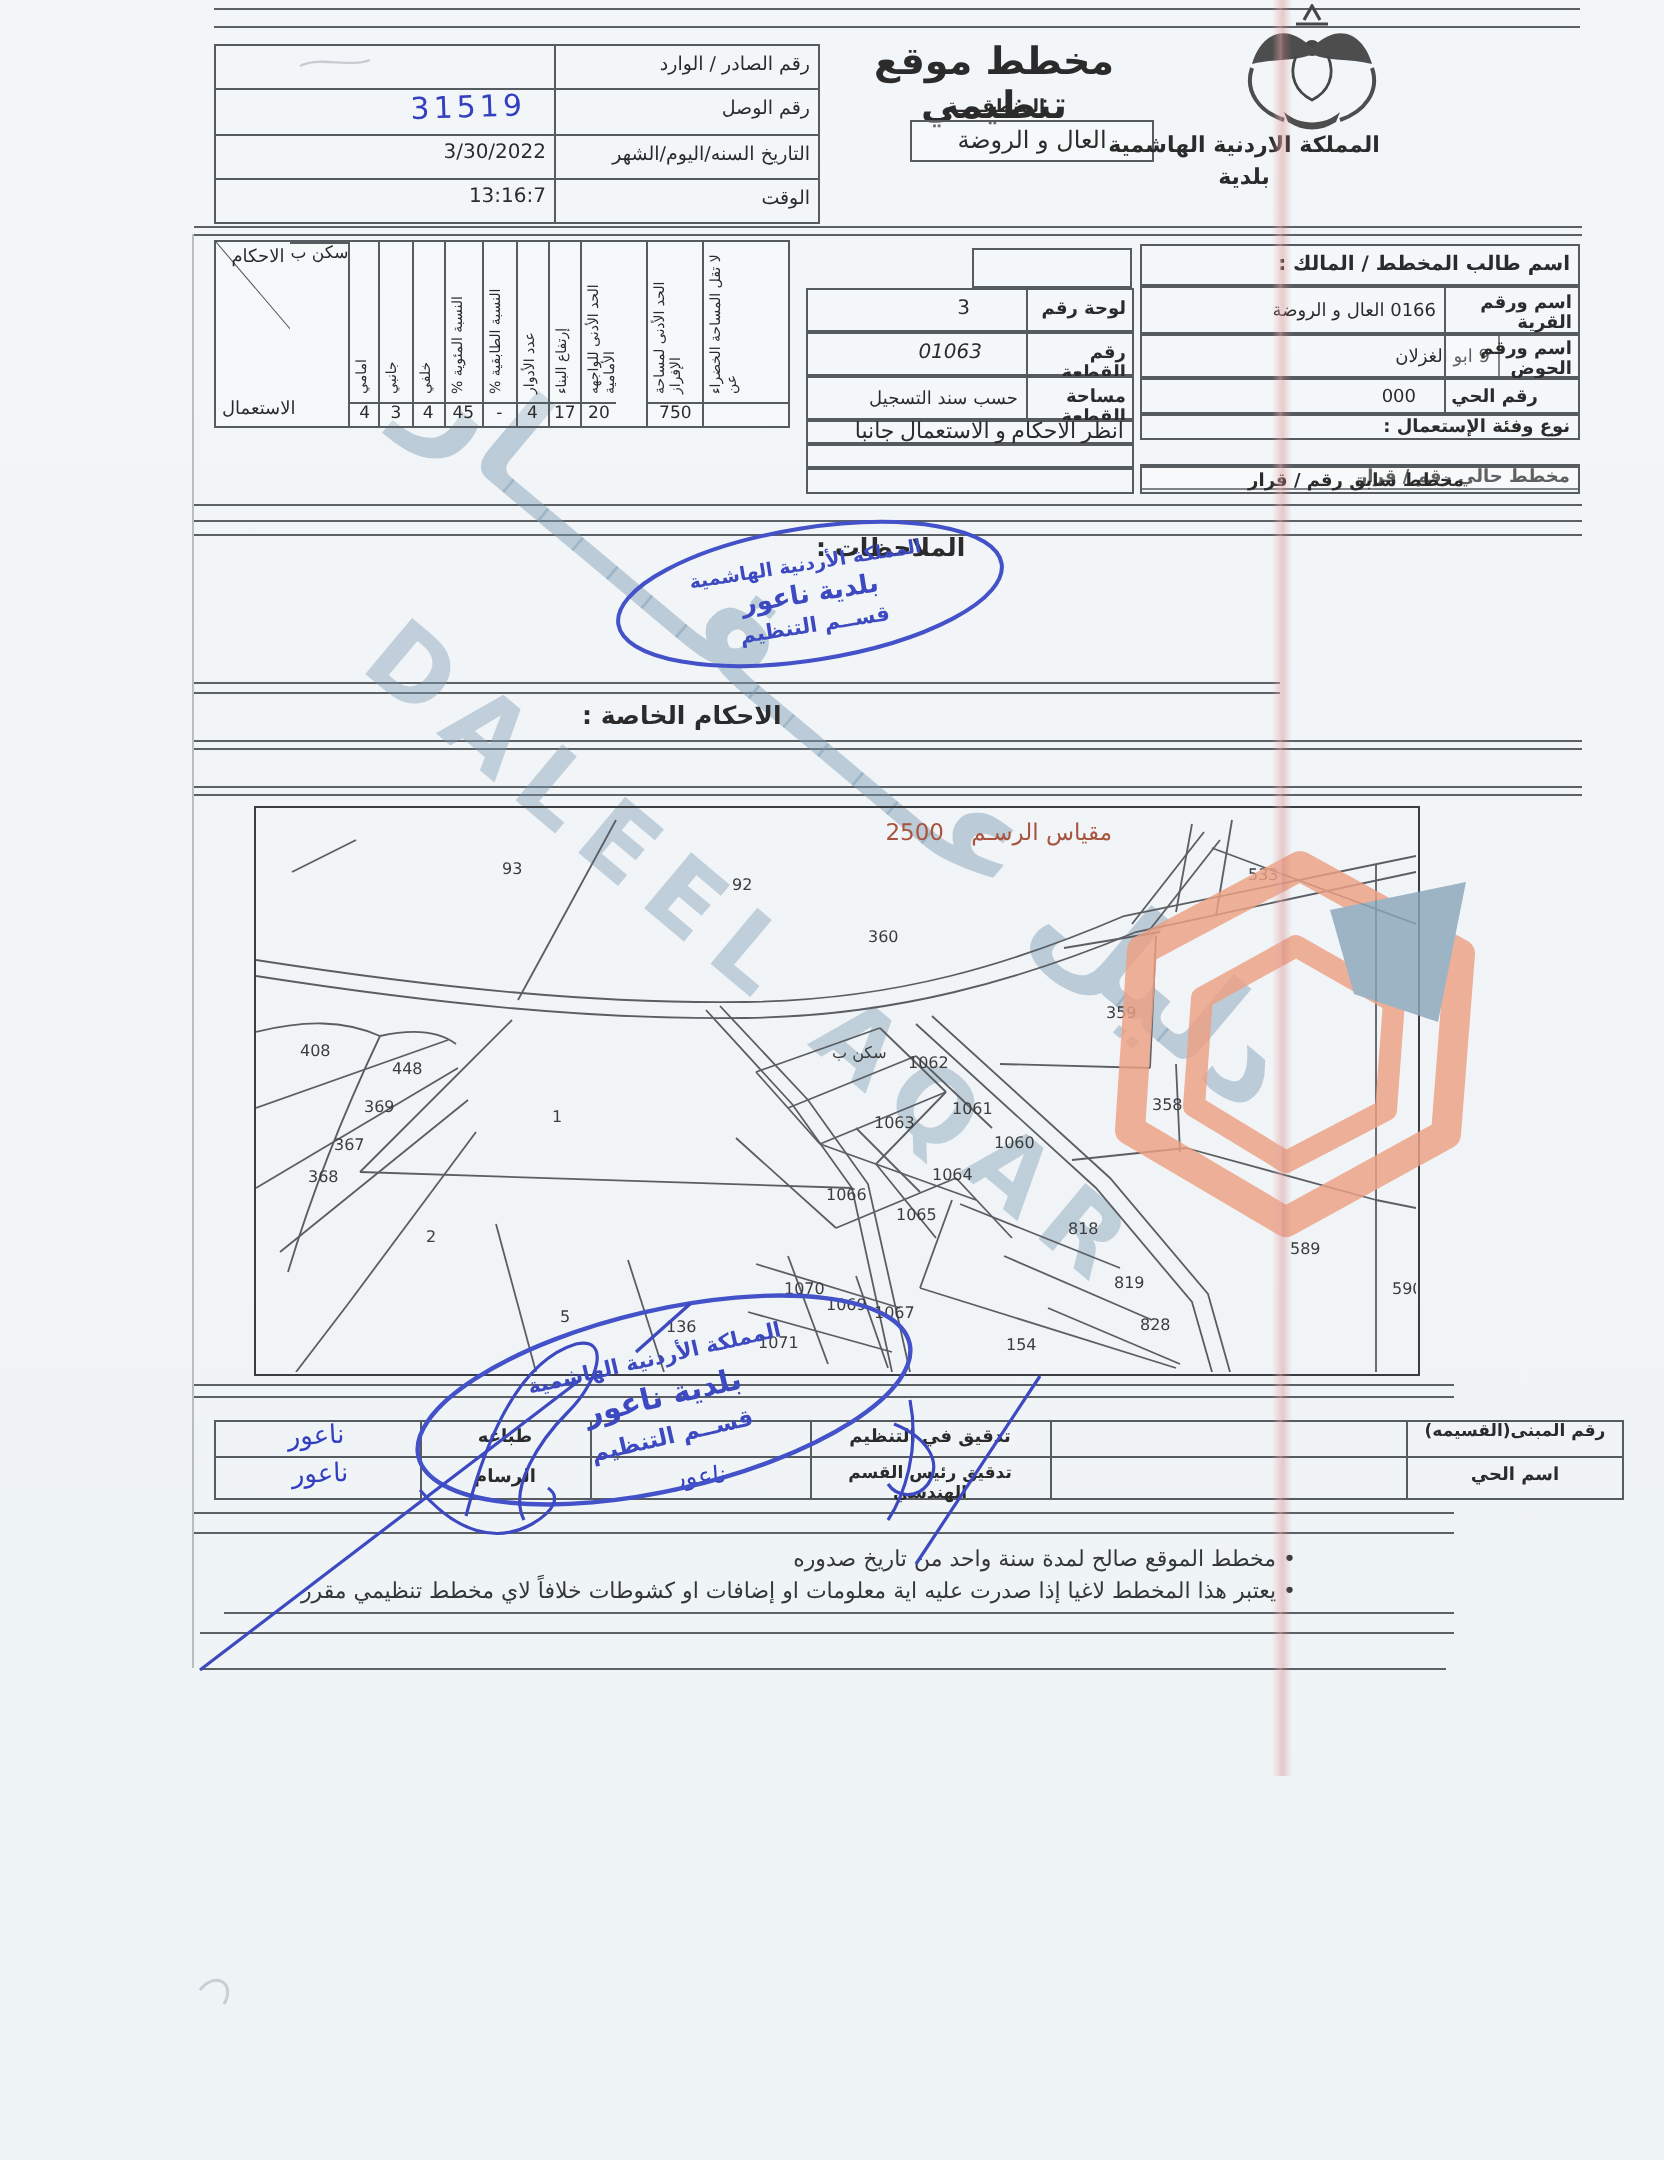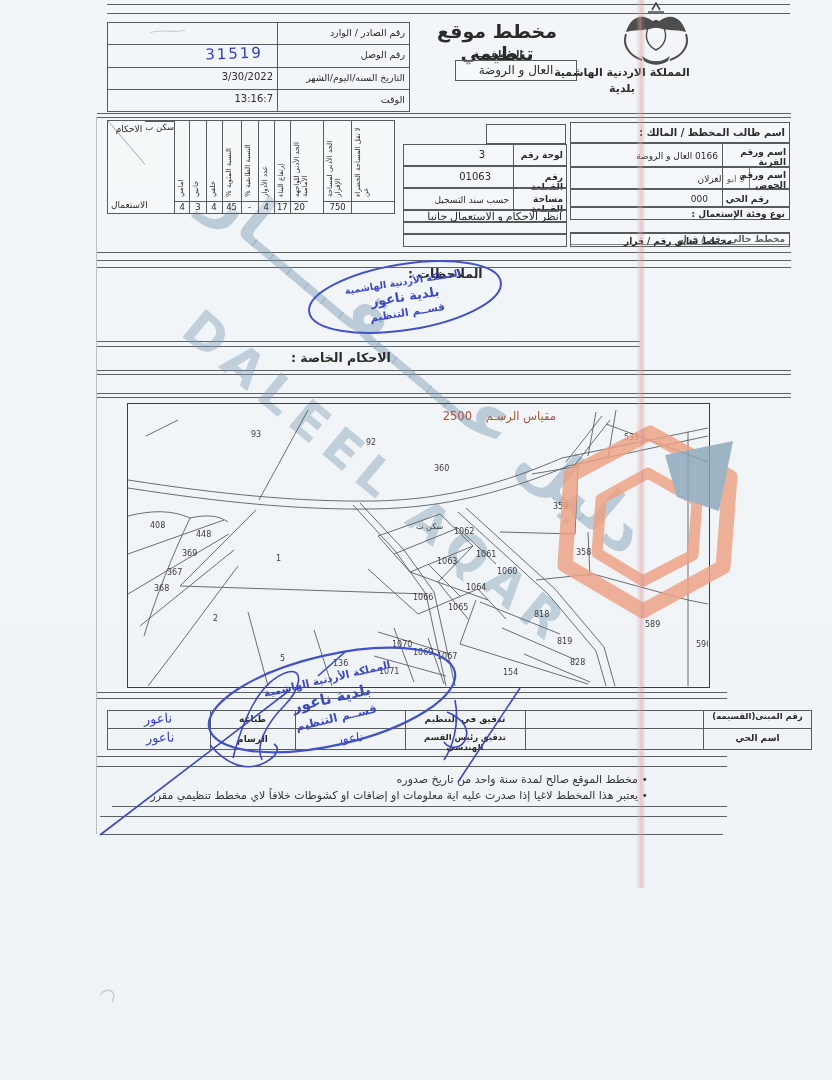--- a/index.html
+++ b/index.html
@@ -181,21 +181,21 @@
         <div class="prov-h">
           <span>لا تقل المساحة الخضراء عن</span>
         </div>
         <div class="prov-v"></div>
       </div>
     </div>
 
   <div class="cell" style="left:486px;top:124px;width:80px;height:20px;"></div>
   <div class="cell" style="left:403px;top:144px;width:111px;height:22px;font-size:10px;text-align:right;padding:4px 28px 0 0;">3</div>
   <div class="cell lab rtl" style="left:513px;top:144px;width:54px;height:22px;padding:5px 3px 0 0;">لوحة رقم</div>
-  <div class="cell" style="left:403px;top:166px;width:111px;height:22px;font-size:10px;text-align:right;padding:4px 22px 0 0;">01063</div>
+  <div class="cell" style="left:403px;top:166px;width:111px;height:22px;font-size:10px;text-align:right;padding:4px 22px 0 0;font-style:italic;">01063</div>
   <div class="cell lab rtl" style="left:513px;top:166px;width:54px;height:22px;padding:5px 3px 0 0;">رقم القطعة</div>
   <div class="cell rtl" style="left:403px;top:188px;width:111px;height:22px;font-size:9px;text-align:right;padding:6px 4px 0 0;">حسب سند التسجيل</div>
   <div class="cell lab rtl" style="left:513px;top:188px;width:54px;height:22px;padding:5px 3px 0 0;">مساحة القطعة</div>
   <div class="cell rtl" style="left:403px;top:210px;width:164px;height:12px;font-size:11px;text-align:right;padding:0 4px;line-height:11px;font-family:Liberation Serif, serif;">انظر الاحكام و الاستعمال جانبا</div>
   <div class="cell" style="left:403px;top:222px;width:164px;height:12px;"></div>
   <div class="cell" style="left:403px;top:234px;width:164px;height:13px;"></div>
 
   <div class="cell rtl" style="left:570px;top:122px;width:220px;height:21px;font-size:10px;font-weight:bold;text-align:right;padding:4px 4px 0 0;">اسم طالب المخطط / المالك :</div>
   <div class="cell rtl" style="left:570px;top:143px;width:153px;height:24px;font-size:9px;text-align:right;padding:7px 4px 0 0;">0166 العال و الروضة</div>
   <div class="cell lab rtl" style="left:722px;top:143px;width:68px;height:24px;padding:3px 3px 0 0;">اسم ورقم القرية</div>

